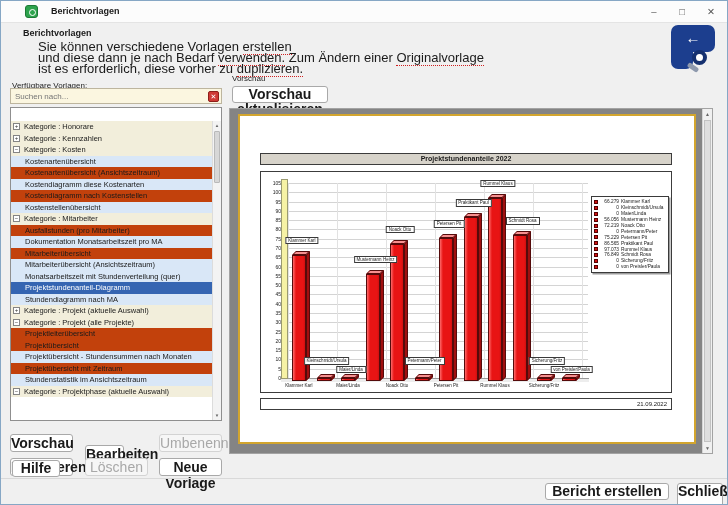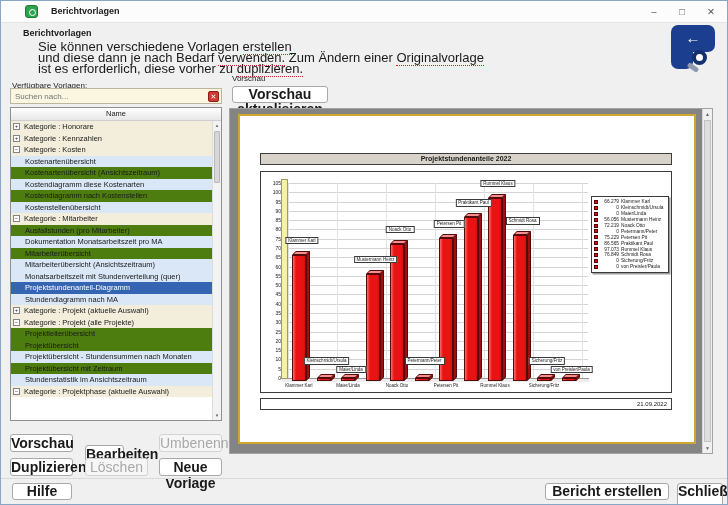--- a/index.html
+++ b/index.html
@@ -33,21 +33,21 @@
   .clear-btn{position:absolute;right:2px;top:2px;width:11px;height:11px;background:#cf3a34;border:1px solid #8e1f1a;border-radius:2px;
              color:#fff;font-size:7px;line-height:9px;text-align:center;font-weight:bold}
   
   .list{position:absolute;left:9px;top:106px;width:212px;height:314px;background:#fff;border:1px solid #8f8f8f;overflow:hidden}
   .list-header{position:absolute;left:0;top:0;right:0;height:13px;font-size:7.5px;text-align:center;line-height:12px;
                background:linear-gradient(#ffffff,#e7e7e7);border-bottom:1px solid #cfcfcf}
   .list-rows{position:absolute;left:0;top:13px;right:9px;bottom:0}
   .trow{height:11.5px;line-height:11.5px;font-size:7.5px;display:flex;align-items:center;padding-left:14px;white-space:nowrap;overflow:hidden}
   .trow.cat{background:#f2eedb;padding-left:2px}
   .trow.item{background:#d9e7f7}
-  .trow.item.alt{background:#4d7c0f}
+  .trow.item.alt{background:#c2410c}
   .trow.sel{background:#3565b2 !important;color:#fff}
   .exp{width:7px;height:7px;border:1px solid #848484;background:#fff;font-size:6px;line-height:5px;text-align:center;margin-right:4px;flex:0 0 auto;color:#333}
   .tree-scroll{position:absolute;right:0;top:13px;bottom:0;width:9px;background:#f3f3f3;border-left:1px solid #dcdcdc}
   .tree-scroll .arr{position:absolute;left:0;width:8px;height:9px;font-size:4.5px;text-align:center;line-height:9px;color:#666}
   .arr.up{top:0}.arr.dn{bottom:0}
   .thumb{position:absolute;left:1px;top:10px;width:6px;height:52px;background:#d7d7d7;border:1px solid #b9b9b9;border-radius:1px}
   
   .btn{position:absolute;height:18px;background:#fff;border:1px solid #a9a9a9;border-radius:3px;font-size:14px;font-weight:bold;
        text-align:center;line-height:16px;color:#1a1a1a}
   .btn.dis{color:#a8a8a8;border-color:#d3d3d3;background:#f6f6f6;font-weight:normal}
@@ -116,21 +116,20 @@
   </div>
 
   <div class="grp" style="left:11px;top:80px">Verfügbare Vorlagen:</div>
 
   <div class="search">
     <input placeholder="Suchen nach..." style="">
     <span class="clear-btn">✕</span>
   </div>
 
   <div class="list">
-    <div class="list-header">Name</div>
     <div class="list-rows">
         <div class="trow cat">
           <span class="exp">+</span>
           <span>Kategorie : Honorare</span>
         </div>
         <div class="trow cat">
           <span class="exp">+</span>
           <span>Kategorie : Kennzahlen</span>
         </div>
         <div class="trow cat">
@@ -398,17 +397,17 @@
       <div class="band-date">21.09.2022</div>
     </div>
     <div class="pv-scroll">
       <span class="arr" style="top:0">▲</span>
       <span class="arr" style="bottom:0">▼</span>
       <span class="pv-thumb"></span>
     </div>
   </div>
 
   <div class="footer-sep"></div>
-  <div class="btn" style="left:11px;top:482px;width:60px;height:17px;line-height:15px">Hilfe</div>
+  <div class="btn" style="left:11px;top:459px;width:48px;height:17px;line-height:15px">Hilfe</div>
   <div class="btn" style="left:544px;top:482px;width:124px;height:17px;line-height:15px">Bericht erstellen</div>
   <div class="btn" style="left:676px;top:482px;width:46px;height:24px;line-height:15px">Schließen</div>
 
 </div>
 
 </body></html>

